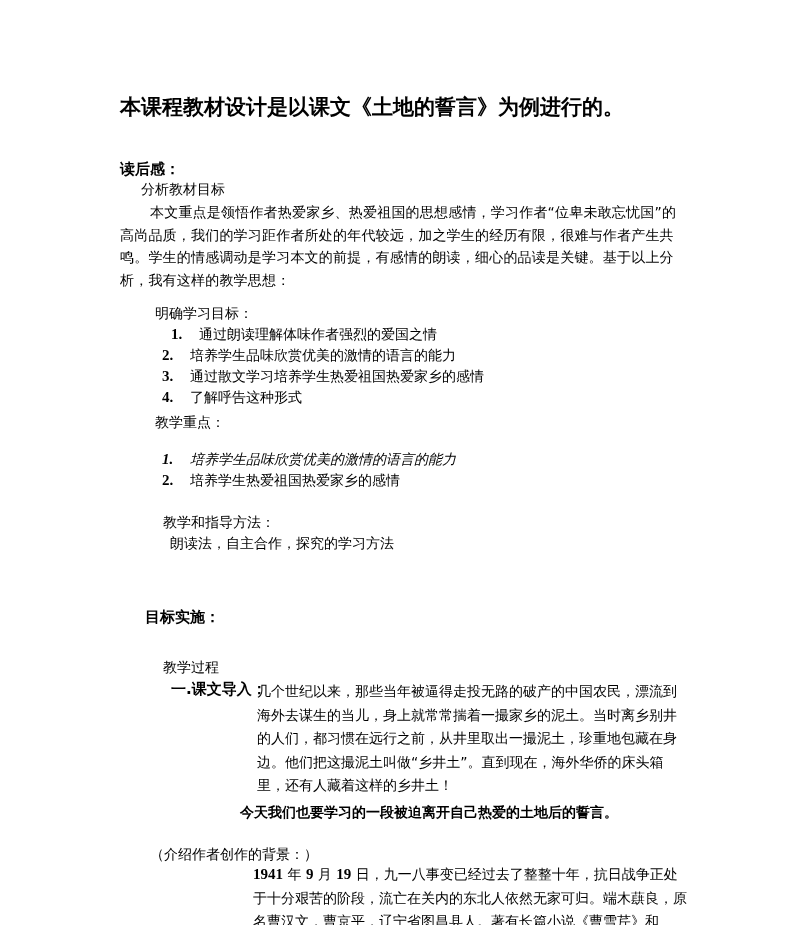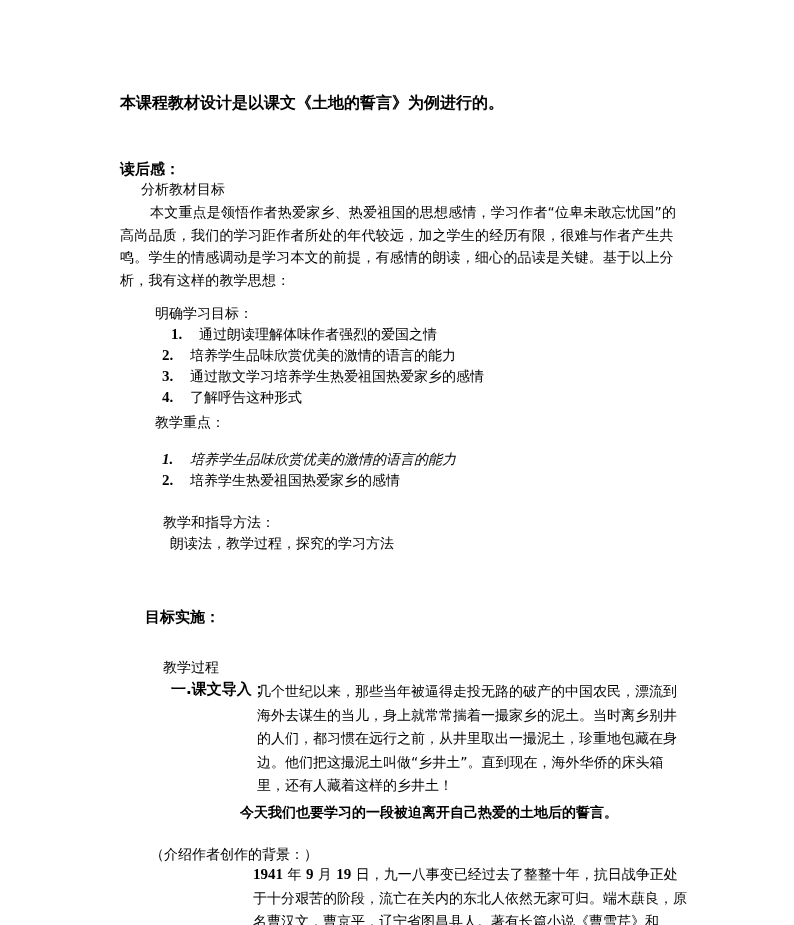--- a/index.html
+++ b/index.html
@@ -12,21 +12,21 @@
       height: 925px;
       position: relative;
       overflow: hidden;
       font-family: "DejaVu Sans", "Liberation Sans", sans-serif;
       color: #000000;
       font-size: 14px;
     }
     .abs { position: absolute; white-space: nowrap; }
     .title {
       left: 120px; top: 93px;
-      font-size: 16px; font-weight: bold;
+      font-size: 21px; font-weight: bold;
     }
     .h2 {
       font-size: 15px; font-weight: bold;
     }
     .para {
       position: absolute;
       left: 120px; top: 201px;
       width: 560px;
       line-height: 22.5px;
       white-space: normal;
@@ -84,21 +84,21 @@
   <div class="list-item" style="left:171px; top:326px;"><span class="num">1.</span><span>通过朗读理解体味作者强烈的爱国之情</span></div>
   <div class="list-item" style="left:162px; top:347px;"><span class="num">2.</span><span>培养学生品味欣赏优美的激情的语言的能力</span></div>
   <div class="list-item" style="left:162px; top:368px;"><span class="num">3.</span><span>通过散文学习培养学生热爱祖国热爱家乡的感情</span></div>
   <div class="list-item" style="left:162px; top:389px;"><span class="num">4.</span><span>了解呼告这种形式</span></div>
 
   <div class="abs" style="left:155px; top:414px;font-family:Liberation Serif, serif;">教学重点：</div>
   <div class="list-item" style="left:162px; top:451px;font-style:italic;"><span class="num">1.</span><span>培养学生品味欣赏优美的激情的语言的能力</span></div>
   <div class="list-item" style="left:162px; top:472px;"><span class="num">2.</span><span>培养学生热爱祖国热爱家乡的感情</span></div>
 
   <div class="abs" style="left:163px; top:514px;">教学和指导方法：</div>
-  <div class="abs" style="left:170px; top:535px;">朗读法，教学过程，探究的学习方法</div>
+  <div class="abs" style="left:170px; top:535px;">朗读法，自主合作，探究的学习方法</div>
 
   <div class="abs h2" style="left:145px; top:608px;">目标实施：</div>
   <div class="abs" style="left:163px; top:659px;">教学过程</div>
 
   <div class="intro-label">一.课文导入：</div>
   <div class="intro-block">几个世纪以来，那些当年被逼得走投无路的破产的中国农民，漂流到海外去谋生的当儿，身上就常常揣着一撮家乡的泥土。当时离乡别井的人们，都习惯在远行之前，从井里取出一撮泥土，珍重地包藏在身边。他们把这撮泥土叫做“乡井土”。直到现在，海外华侨的床头箱里，还有人藏着这样的乡井土！</div>
 
   <div class="abs" style="left:240px; top:804px;font-weight:bold;">今天我们也要学习的一段被迫离开自己热爱的土地后的誓言。</div>
 
   <div class="abs" style="left:150px; top:846px;">（介绍作者创作的背景：）</div>

